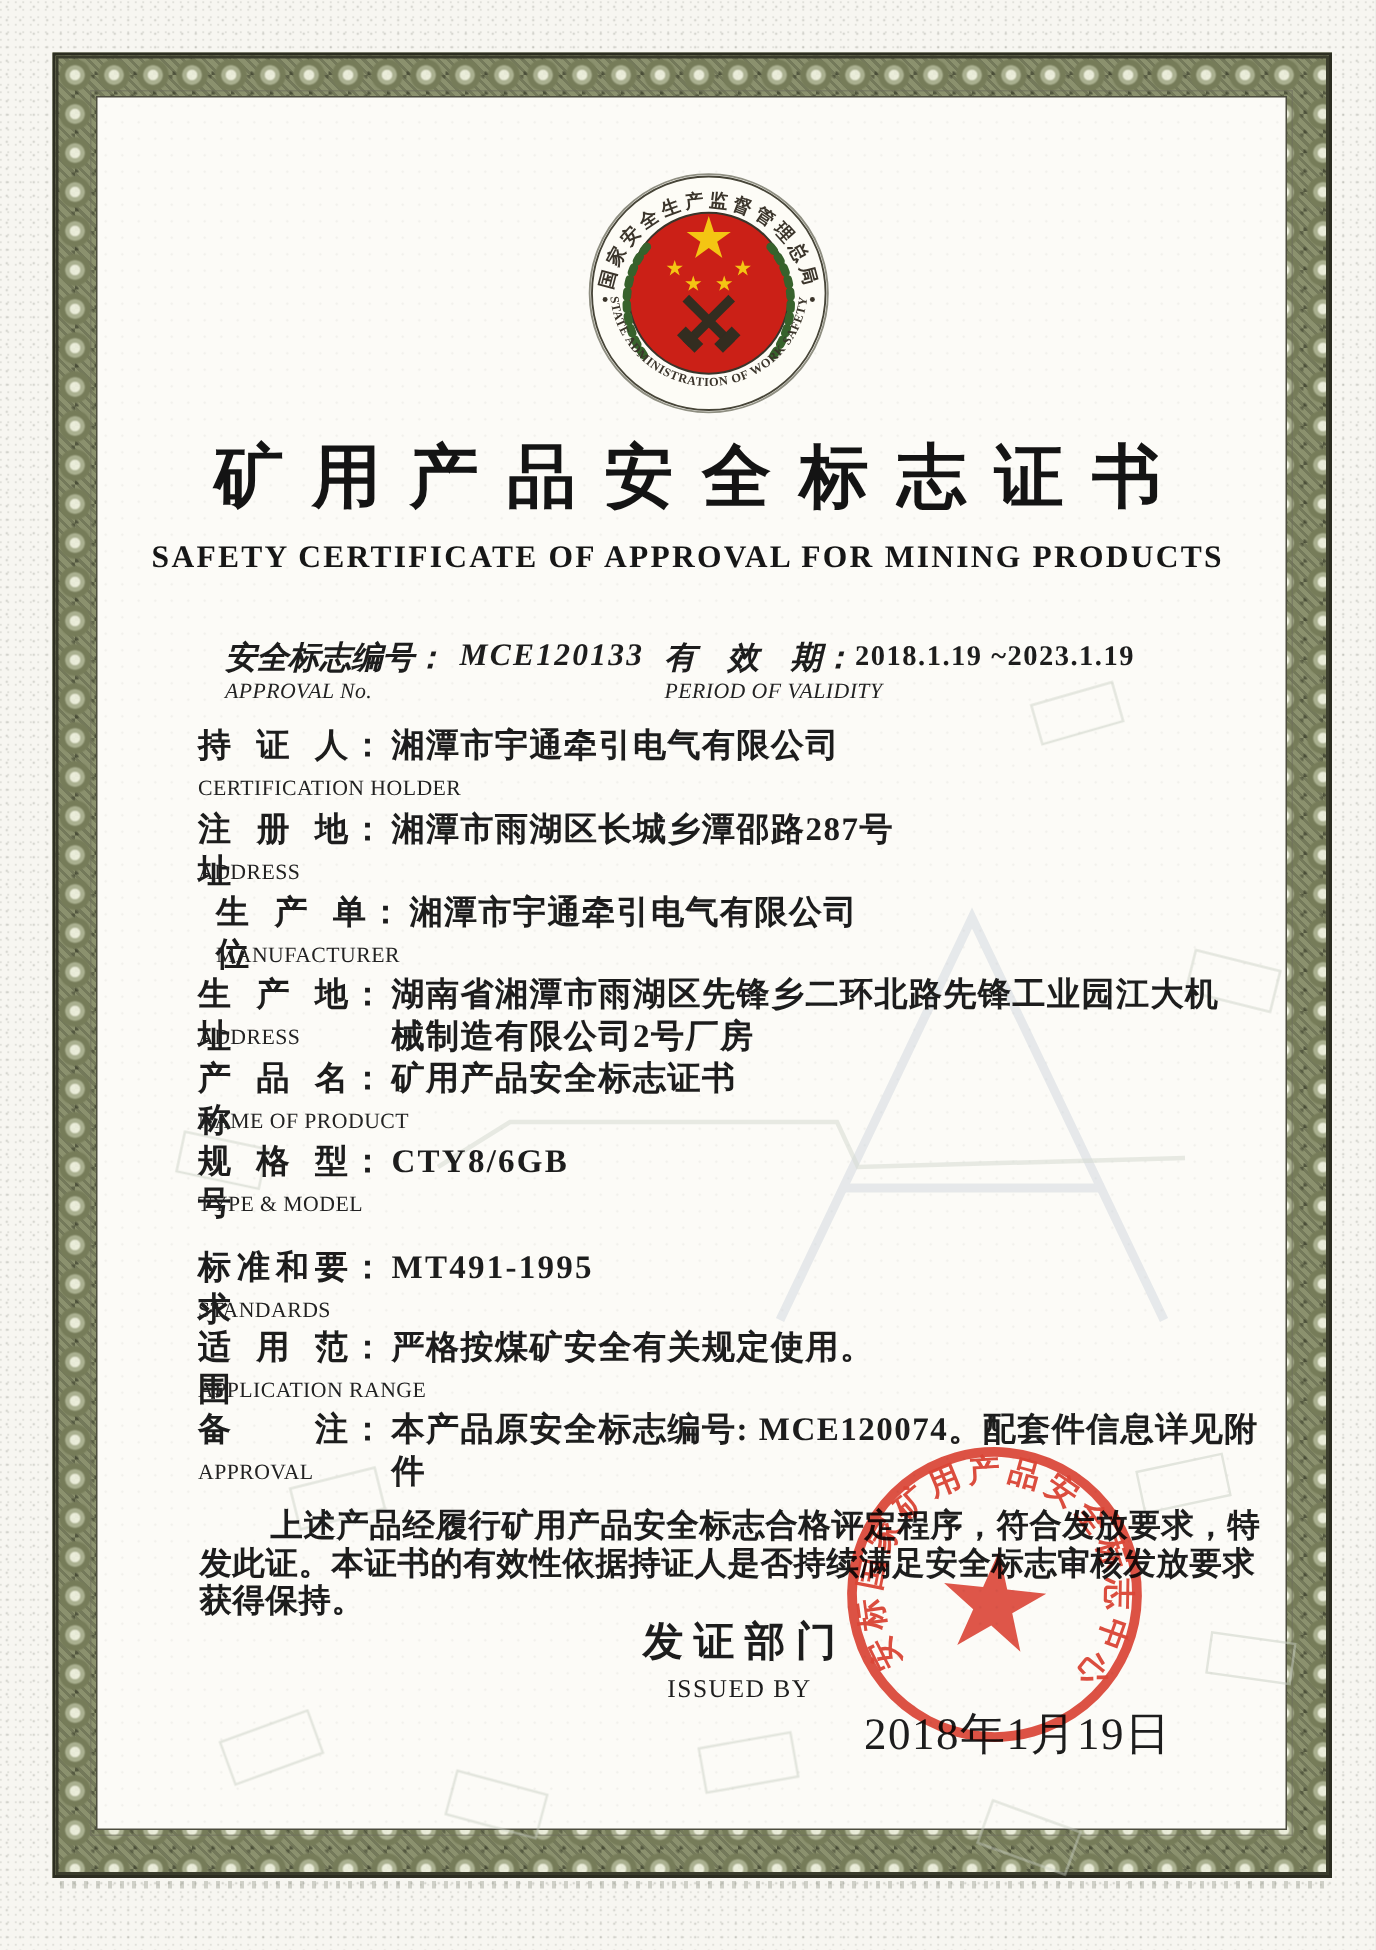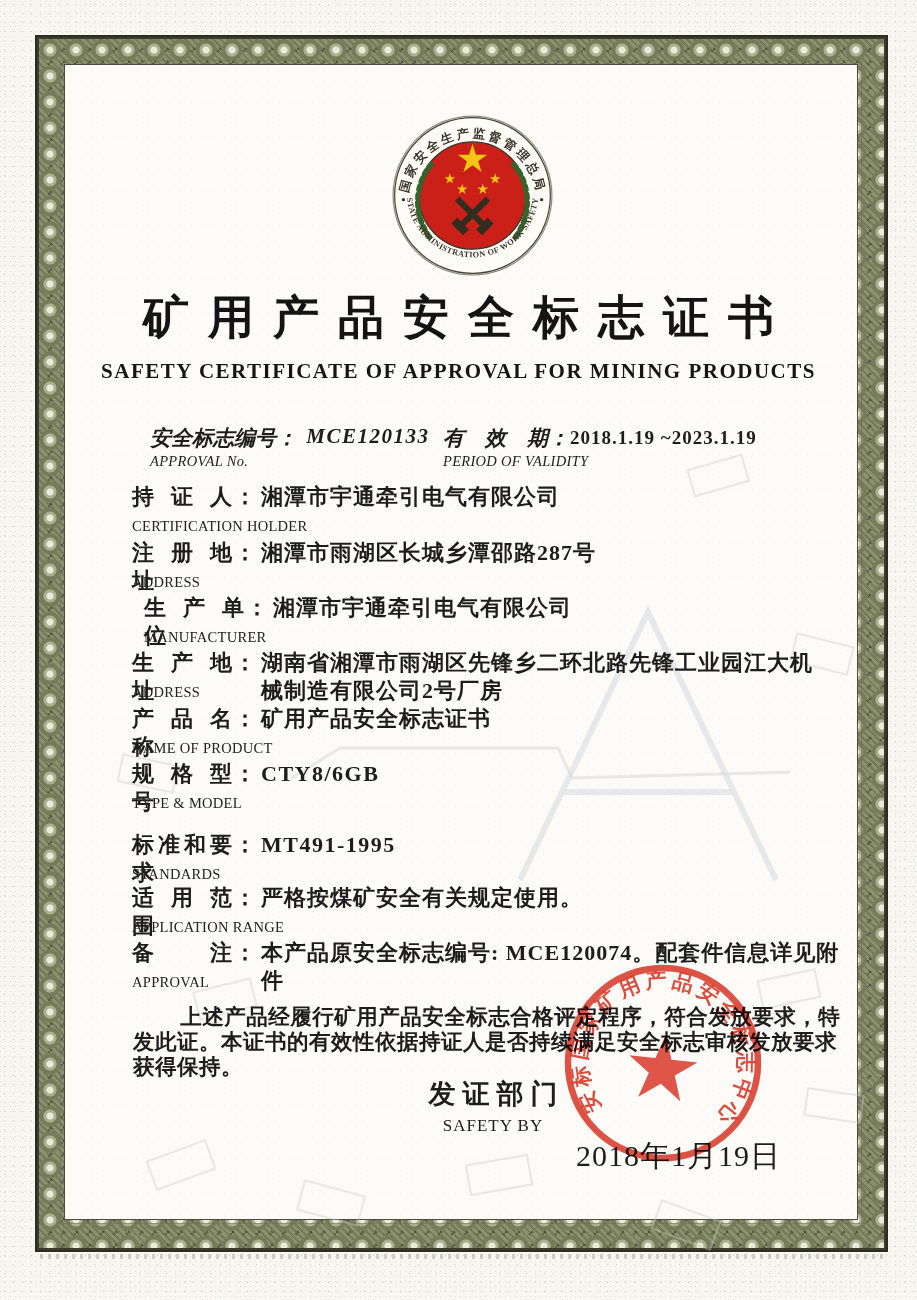--- a/index.html
+++ b/index.html
@@ -163,21 +163,21 @@
   </div>
   <div class="row" style="left:132px;top:939px;">
     <span class="zh-label">备 注</span><span class="colon">：</span><span class="value">本产品原安全标志编号: MCE120074。配套件信息详见附件</span>
     <div class="caption">APPROVAL</div>
   </div>
 
   <div class="declaration">上述产品经履行矿用产品安全标志合格评定程序，符合发放要求，特发此证。本证书的有效性依据持证人是否持续满足安全标志审核发放要求获得保持。</div>
 
   <div class="issued">
     <div class="zh">发证部门</div>
-    <div class="en">SAFETY BY</div>
+    <div class="en">ISSUED BY</div>
   </div>
 
   <div class="date">2018年1月19日</div>
 
   <svg class="stamp" width="226" height="226" viewBox="0 0 226 226">
     <defs>
       <path id="stampArc" d="M 50.7 156.6 A 76 76 0 1 1 175.3 156.6"></path>
     </defs>
     <g transform="rotate(6 113 113)">
       <circle cx="113" cy="113" r="95" fill="none" stroke="#d92f1f" stroke-width="6.5" opacity="0.92"></circle>

